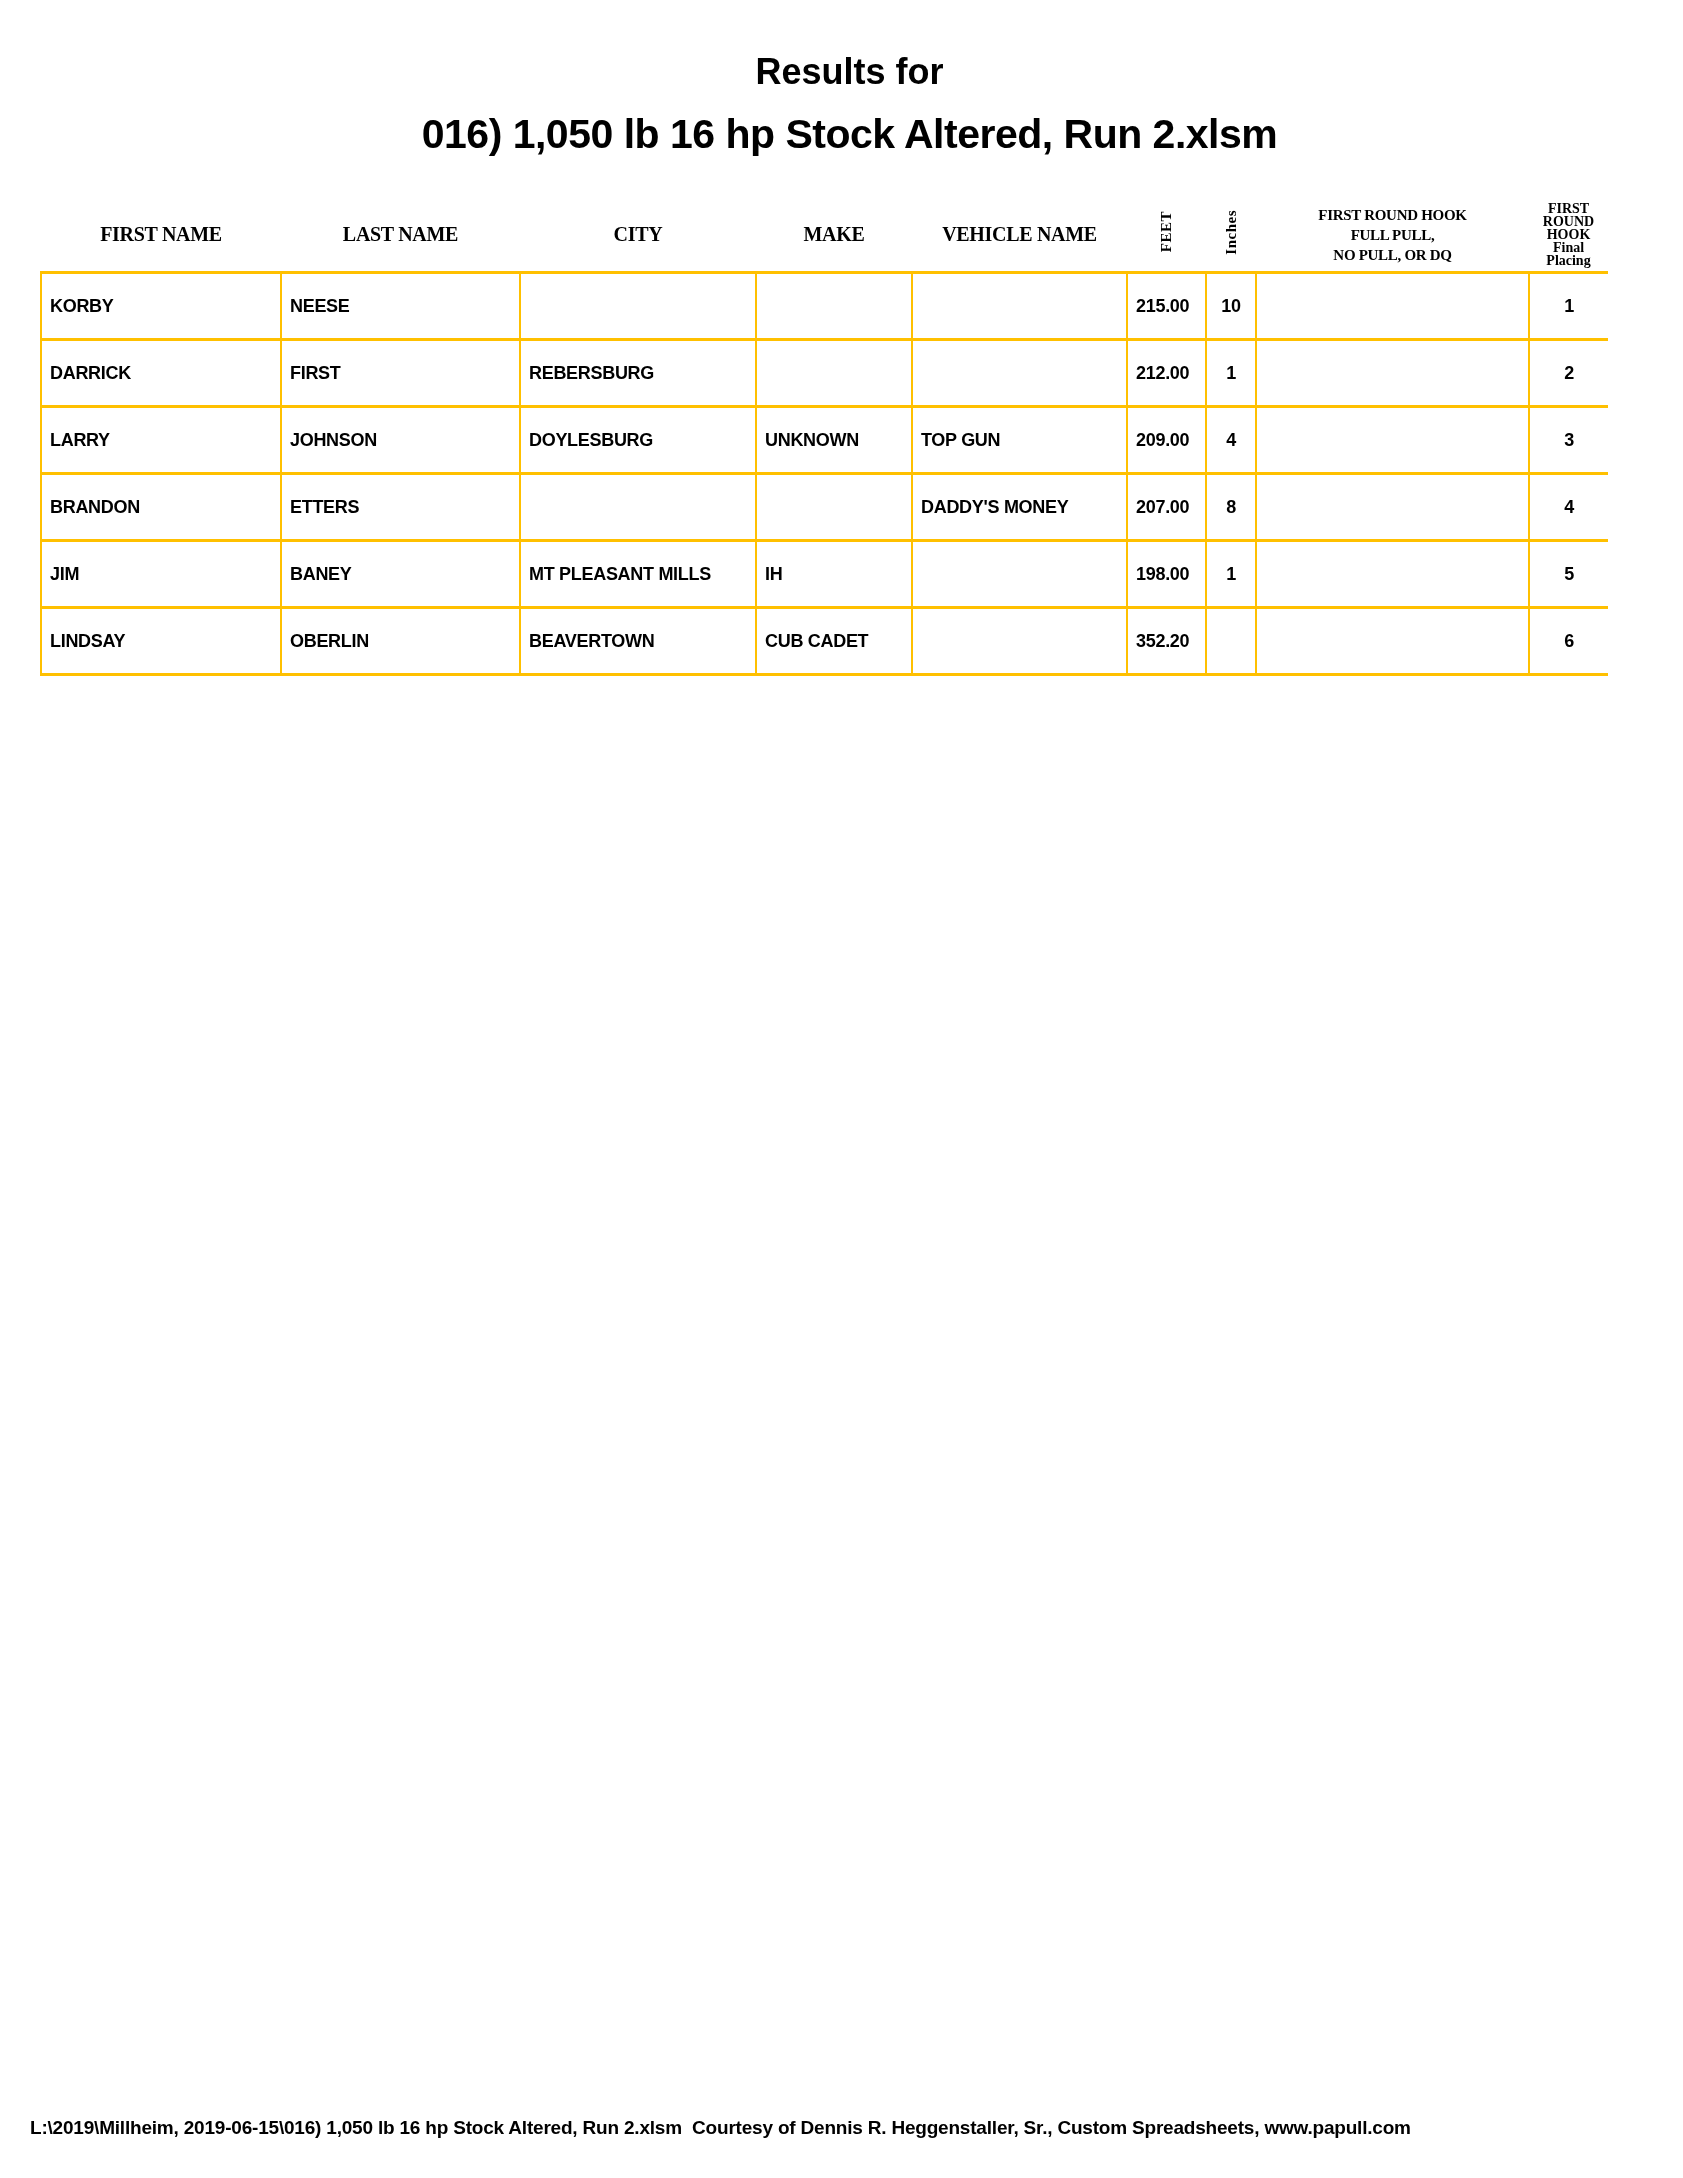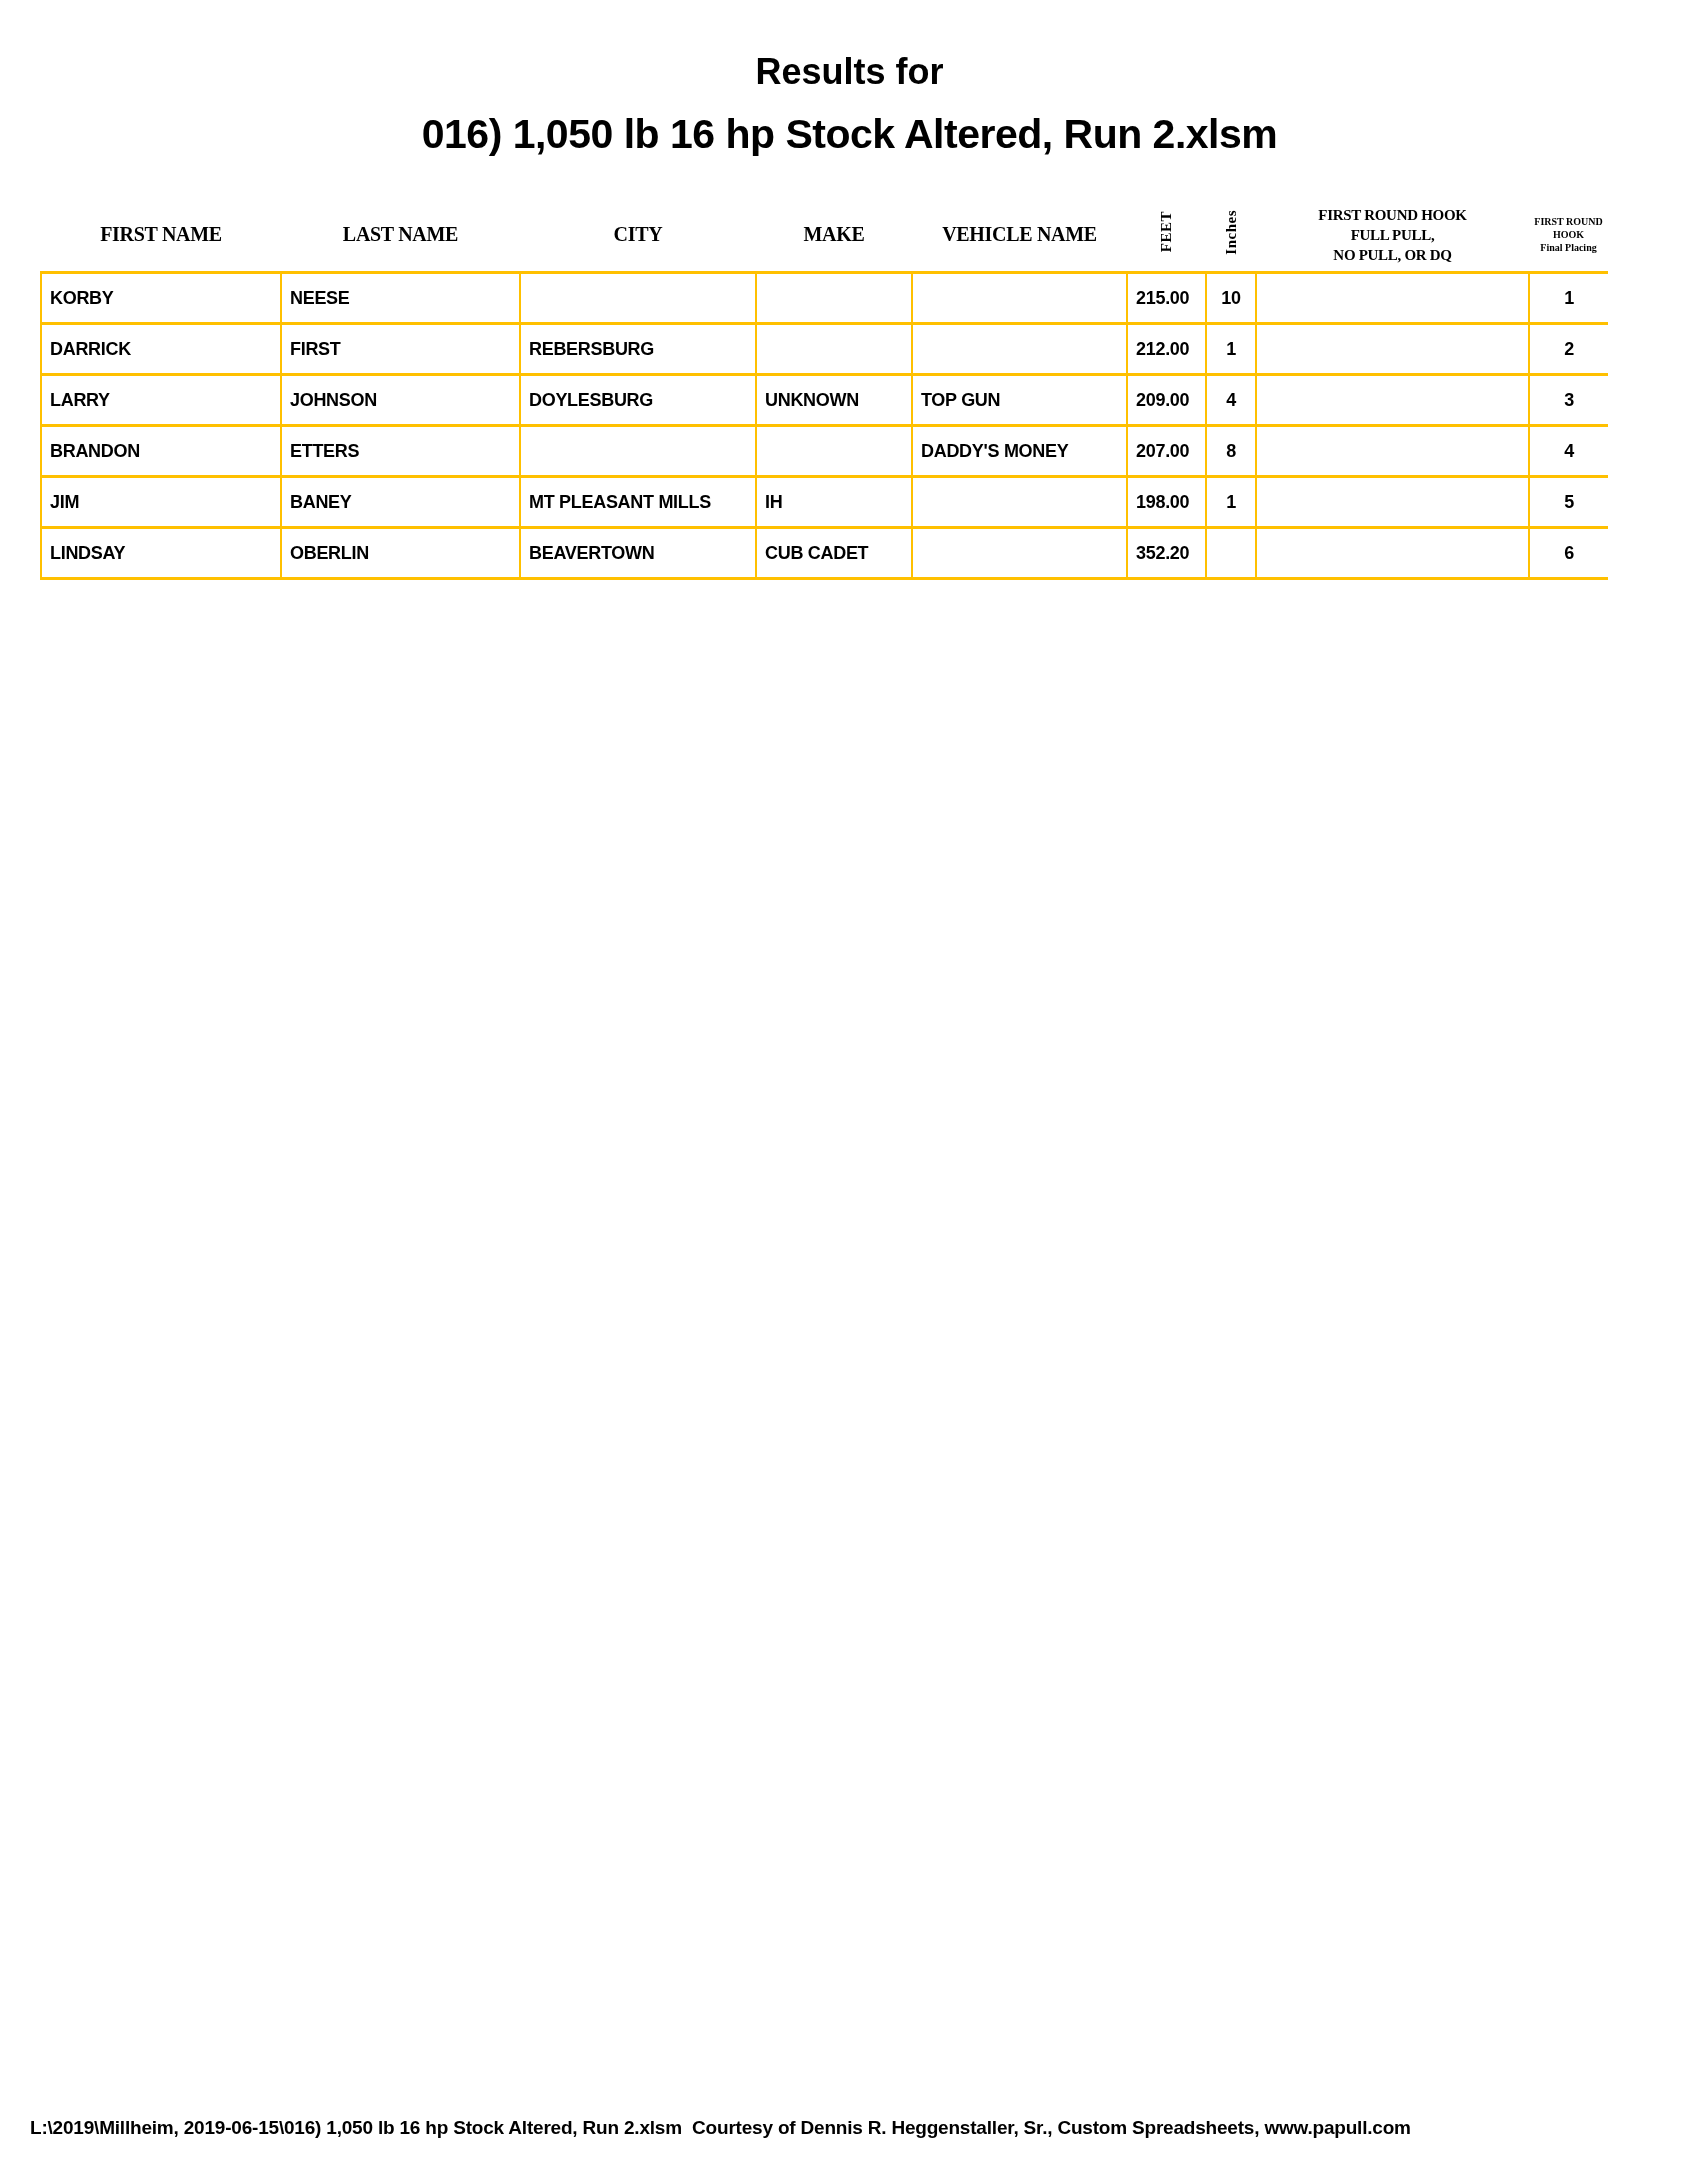--- a/index.html
+++ b/index.html
@@ -16,31 +16,31 @@
 
   table.results{
     position:absolute;left:40px;top:198px;
     border-collapse:collapse;table-layout:fixed;
   }
   table.results th{
     font-size:20px;font-weight:bold;text-align:center;vertical-align:middle;
     border:none;padding:0 2px;height:73px;letter-spacing:-0.3px;font-family:Liberation Serif, serif;
   }
   table.results th.small-multi{font-size:15px;line-height:20px;}
-  table.results th.tiny-multi{font-size:10px;line-height:13px;letter-spacing:0;}
+  table.results th.tiny-multi{font-size:14px;line-height:13px;letter-spacing:0;}
   table.results th .vert{
     writing-mode:vertical-rl;transform:rotate(180deg);
     font-size:15px;letter-spacing:0.5px;display:inline-block;line-height:1;
   }
   table.results td{
     border-style:solid;border-color:var(--gold);
     border-top-width:3px;border-bottom-width:3px;
     border-left-width:2px;border-right-width:2px;
     height:40px;font-size:18px;font-weight:bold;
-    padding:4px 8px;letter-spacing:-0.3px;white-space:nowrap;overflow:hidden;
+    padding:12px 8px;letter-spacing:-0.3px;white-space:nowrap;overflow:hidden;
     background:#fff;
   }
   table.results td:last-child{border-right:none;}
   table.results td:nth-child(6){text-align:left;padding-right:12px;}
   table.results td:nth-child(7){text-align:center;padding:0 2px;}
   table.results td:nth-child(9){text-align:center;padding:0 2px;}
 
   .footer-block{
     position:absolute;left:30px;top:2065px;
     font-size:19px;font-weight:bold;line-height:25px;

